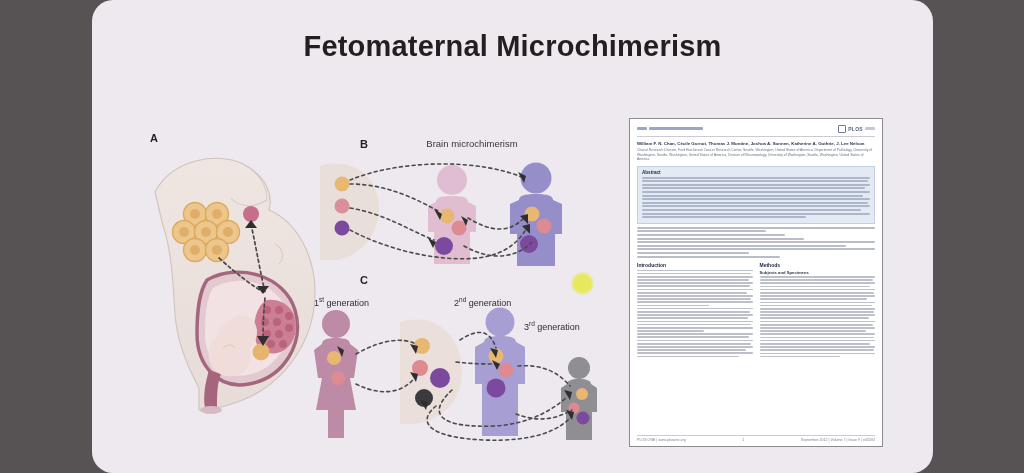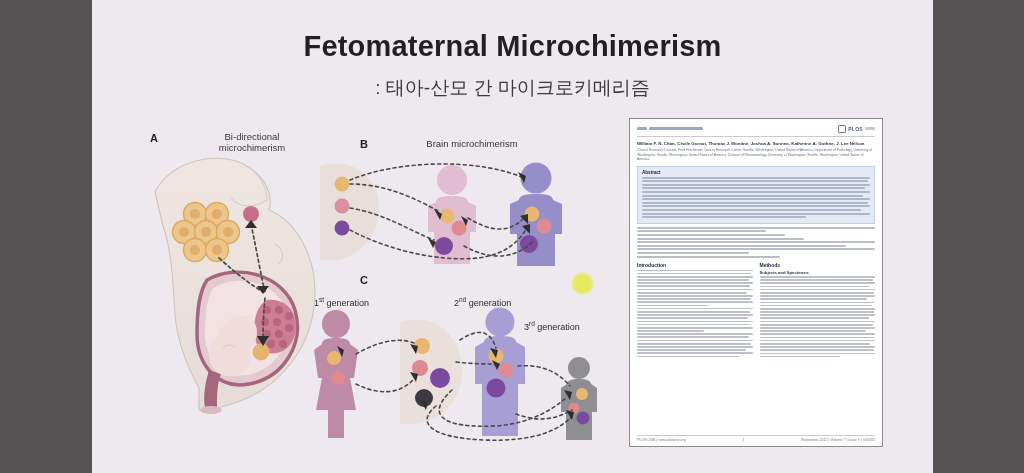--- a/index.html
+++ b/index.html
@@ -9,20 +9,21 @@
     font-family:"Liberation Sans", sans-serif;
   }
   #stage{position:relative;width:1024px;height:473px;}
   .letterbox{position:absolute;top:0;height:473px;background:#575354;}
   #lb-left{left:0;width:92px;}
   #lb-right{left:933px;width:91px;}
 
   #slide{
     position:absolute;left:92px;top:0;width:841px;height:473px;
     background:#ede9ef;
+    border-radius:21px;
   }
 
   
   #title{
     position:absolute;left:0;top:30px;width:841px;text-align:center;
     font-size:29px;font-weight:bold;color:#231f20;letter-spacing:.2px;
   }
   #subtitle{
     position:absolute;left:0;top:75px;width:841px;text-align:center;
     font-size:19px;color:#3d3a3c;
@@ -82,29 +83,24 @@
 <body>
 
 <div id="stage">
 
   <div class="letterbox" id="lb-left"></div>
   <div class="letterbox" id="lb-right"></div>
 
   <div id="slide">
 
     <div id="title">Fetomaternal Microchimerism</div>
-    <div id="subtitle">: 태아-산모 간 마이크로키메리즘</div>
 
     <div id="figure">
 
       <div class="panel-letter" style="left:58px;top:22px;">A</div>
-      <div class="panel-cap" style="left:100px;top:21px;width:120px;">
-        <div>Bi-directional</div>
-        <div>microchimerism</div>
-      </div>
 
       <div class="panel-letter" style="left:268px;top:28px;">B</div>
       <div class="panel-cap" style="left:300px;top:28px;width:160px;">Brain microchimerism</div>
 
       <div class="panel-letter" style="left:268px;top:164px;">C</div>
 
       <div class="dot" style="left:480px;top:163px;width:21px;height:21px;background:#e6e85e;filter:blur(1.2px);"></div>
 
       <div class="gen-label" style="left:222px;top:186px;"><span>1</span><sup>st</sup><span> generation</span></div>
       <div class="gen-label" style="left:362px;top:186px;"><span>2</span><sup>nd</sup><span> generation</span></div>

